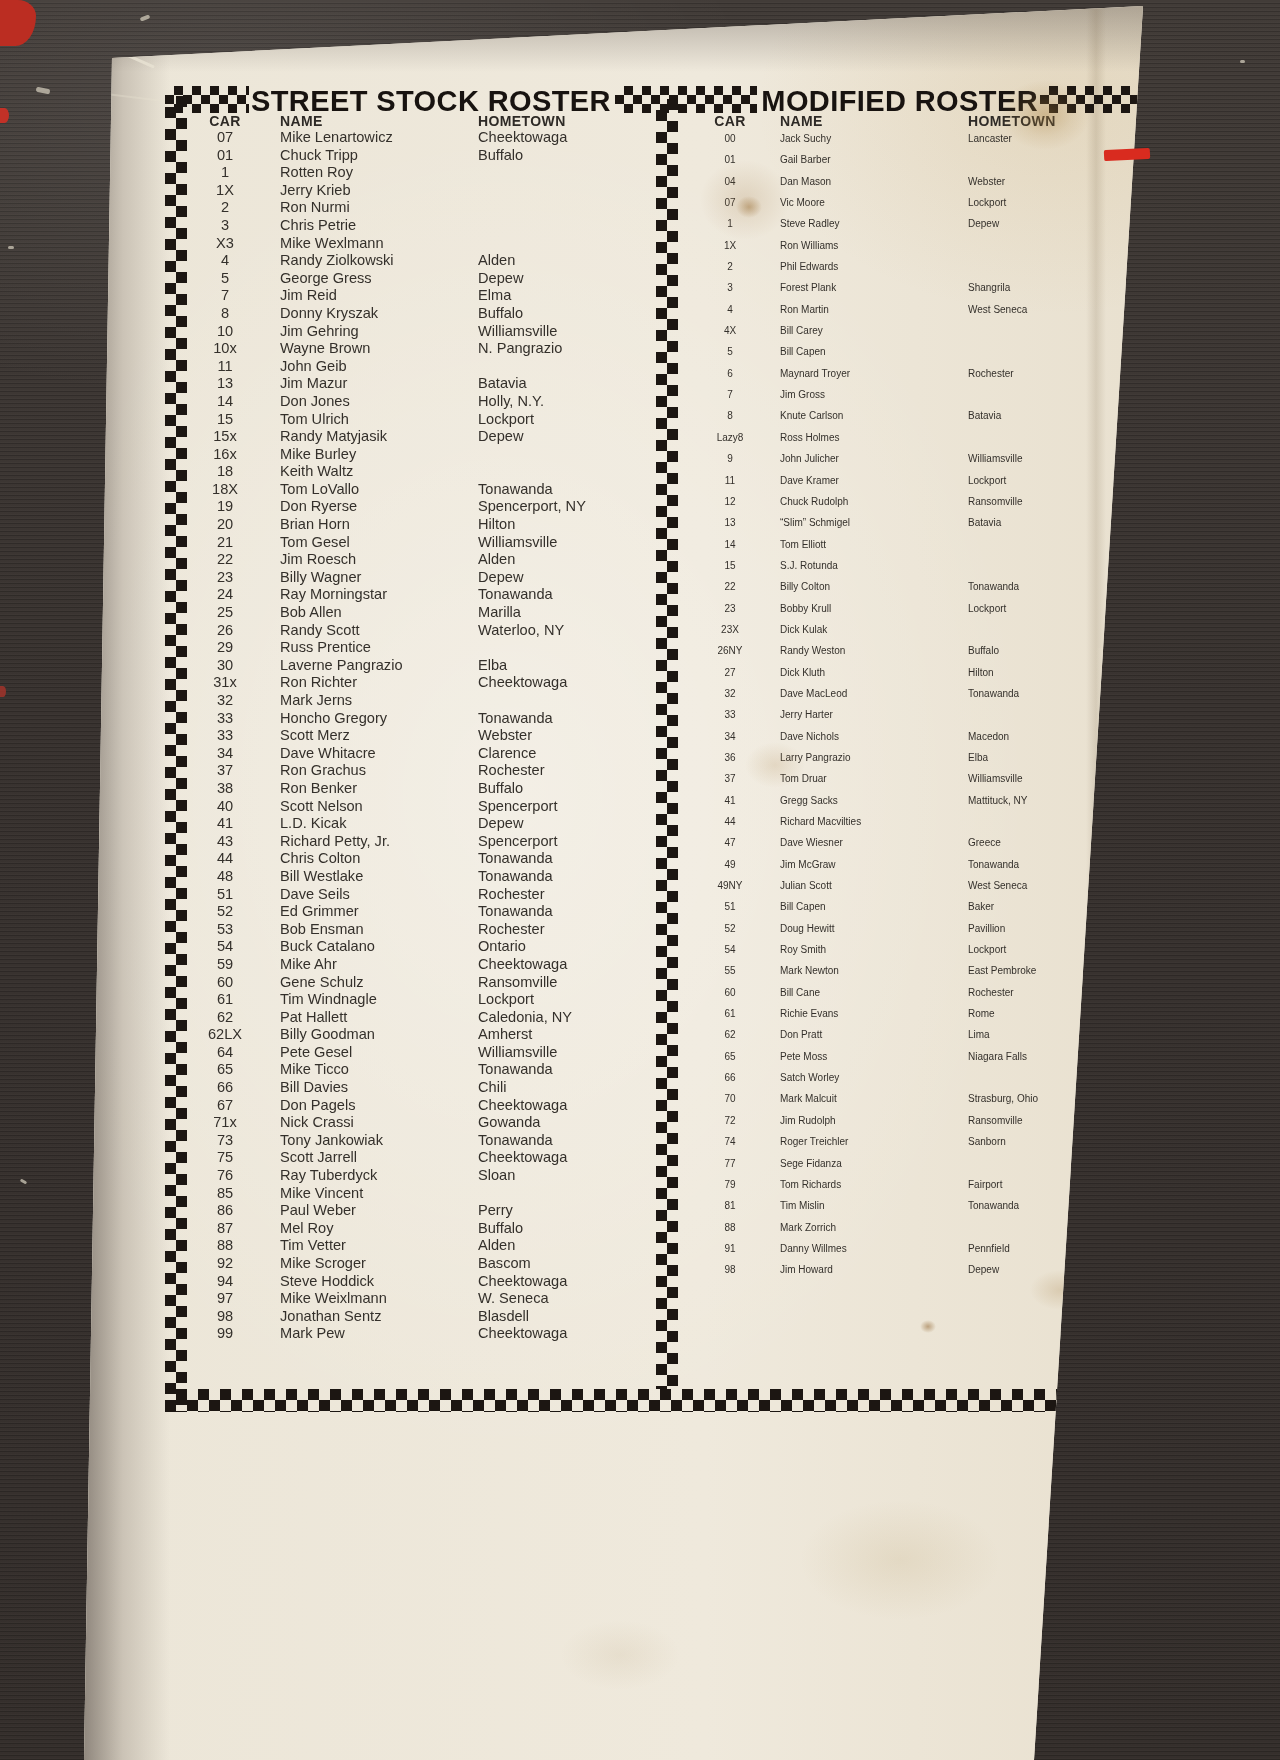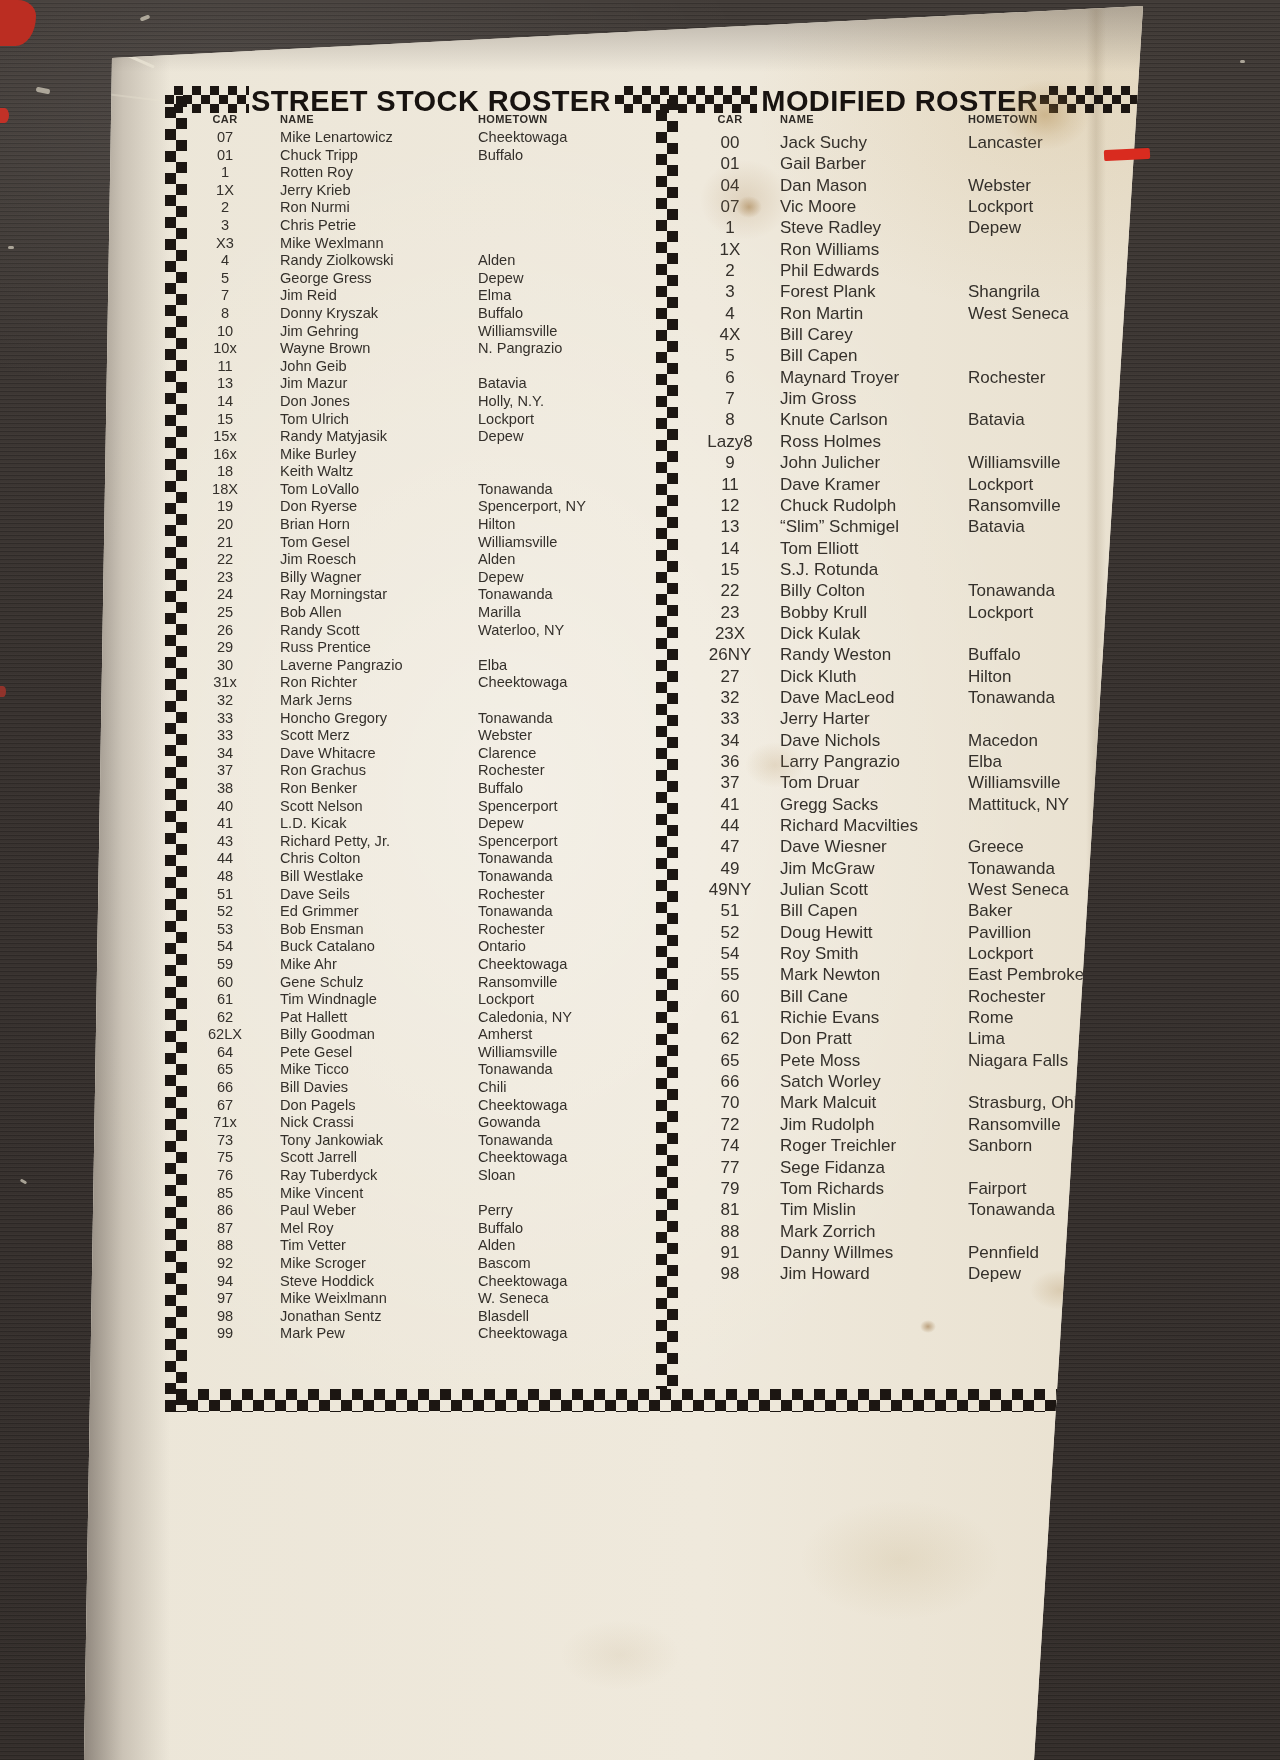--- a/index.html
+++ b/index.html
@@ -47,29 +47,29 @@
   .vband-mid{left:656px;top:99px;height:1290px;}
   .band-bottom{position:absolute;left:165px;right:0;top:1389px;height:23px;background-size:22px 22px;z-index:3;}
   .roster-title{
     font-size:29px;font-weight:bold;letter-spacing:.4px;color:#181310;
     white-space:nowrap;line-height:30px;padding:0 2px;
   }
   
   .roster{position:absolute;z-index:2;color:#34302b;}
   .roster-left{left:195px;top:0;width:455px;}
   .roster-right{left:700px;top:0;width:445px;}
-  .hdr{position:absolute;top:113px;left:0;right:0;display:grid;font-size:11px;font-weight:bold;letter-spacing:.4px;color:#2e2a26;}
+  .hdr{position:absolute;top:113px;left:0;right:0;display:grid;font-size:14px;font-weight:bold;letter-spacing:.4px;color:#2e2a26;}
   .roster-left .hdr,.roster-left .rows .row{grid-template-columns:60px 223px auto;}
   .roster-right .hdr,.roster-right .rows .row{grid-template-columns:60px 208px auto;}
   .rows{position:absolute;left:0;right:0;}
   .roster-left .rows{top:129px;}
   .roster-right .rows{top:133px;}
   .row{display:grid;align-items:baseline;}
   .roster-left .row{height:17.6px;font-size:14.6px;}
-  .roster-right .row{height:21.35px;font-size:17px;}
+  .roster-right .row{height:21.35px;font-size:10px;}
   .c-car{text-align:center;}
   .hdr .c-car{text-align:center;}
   .c-name,.c-town{text-align:left;padding-left:0;}
   .roster-left .c-name{padding-left:25px;}
   .roster-right .c-name{padding-left:20px;}
   .row span,.hdr span{white-space:nowrap;overflow:visible;}
   
   .stain{position:absolute;z-index:4;pointer-events:none;border-radius:50%;}
   .stain-a{left:1000px;top:80px;width:90px;height:70px;
     background:radial-gradient(closest-side,rgba(168,126,58,.38),rgba(168,126,58,.12) 60%,rgba(168,126,58,0));}

